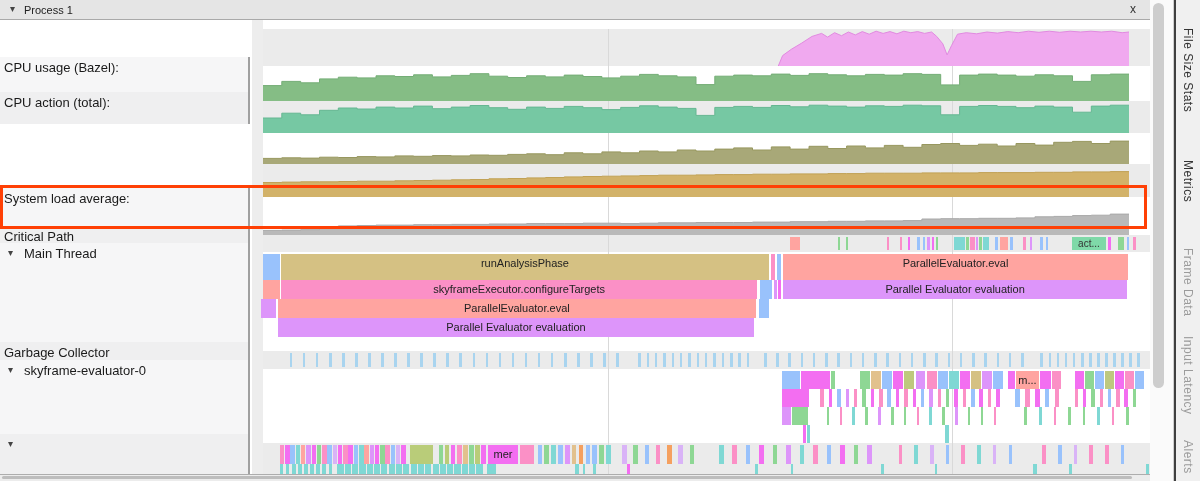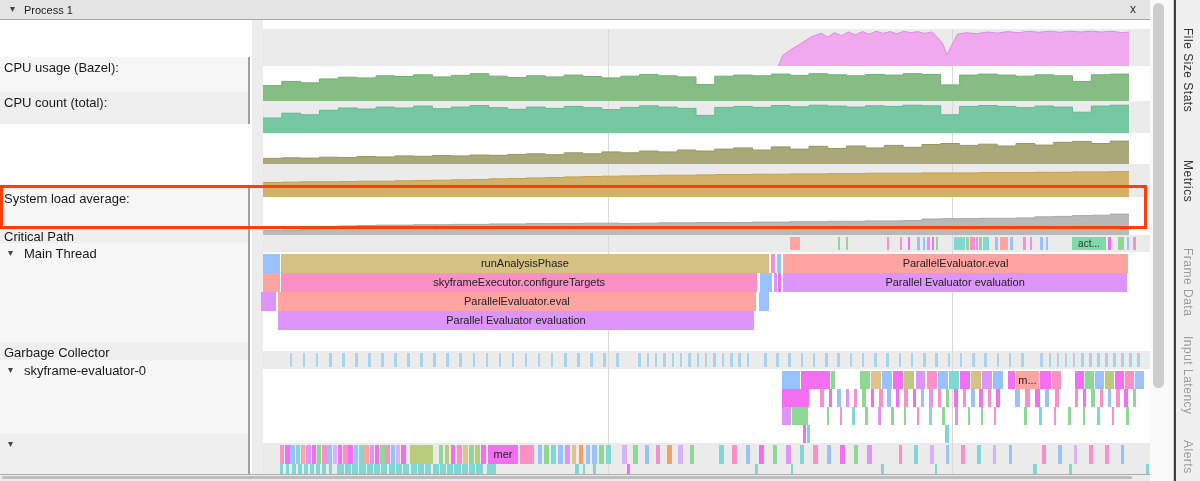--- a/index.html
+++ b/index.html
@@ -78,21 +78,21 @@
           <div class="gridline" style="left: 356px;"></div>
           <div class="gridline" style="left: 700px;"></div>
           <svg class="area" width="866" height="35" viewBox="0 0 866 35" preserveAspectRatio="none">
             <path d="M0 35 L0.0 19.6 L18.8 19.6 L18.8 15.4 L37.7 15.4 L37.7 16.8 L56.5 16.8 L56.5 12.9 L75.3 12.9 L75.3 11.2 L94.1 11.2 L94.1 11.9 L113.0 11.9 L113.0 9.8 L131.8 9.8 L131.8 10.5 L150.6 10.5 L150.6 8.8 L169.4 8.8 L169.4 10.9 L188.3 10.9 L188.3 9.4 L207.1 9.4 L207.1 7.7 L225.9 7.7 L225.9 10.2 L244.7 10.2 L244.7 11.5 L263.6 11.5 L263.6 9.8 L282.4 9.8 L282.4 10.9 L301.2 10.9 L301.2 9.1 L320.0 9.1 L320.0 10.5 L338.9 10.5 L338.9 11.9 L357.7 11.9 L357.7 10.2 L376.5 10.2 L376.5 8.4 L395.3 8.4 L395.3 9.8 L414.2 9.8 L414.2 10.9 L433.0 10.9 L433.0 18.6 L451.8 18.6 L451.8 10.2 L470.7 10.2 L470.7 9.1 L489.5 9.1 L489.5 9.8 L508.3 9.8 L508.3 8.1 L527.1 8.1 L527.1 9.4 L546.0 9.4 L546.0 7.7 L564.8 7.7 L564.8 8.8 L583.6 8.8 L583.6 9.8 L602.4 9.8 L602.4 8.4 L621.3 8.4 L621.3 9.1 L640.1 9.1 L640.1 7.7 L658.9 7.7 L658.9 8.4 L677.7 8.4 L677.7 18.9 L696.6 18.9 L696.6 9.1 L715.4 9.1 L715.4 8.1 L734.2 8.1 L734.2 9.1 L753.0 9.1 L753.0 10.2 L771.9 10.2 L771.9 8.8 L790.7 8.8 L790.7 9.8 L809.5 9.8 L809.5 15.4 L828.3 15.4 L828.3 8.8 L847.2 8.8 L847.2 8.1 L866.0 8.1 L866 35 Z" fill="#85bd85"></path>
             <path d="M0 19.6 L18.8 19.6 L18.8 15.4 L37.7 15.4 L37.7 16.8 L56.5 16.8 L56.5 12.9 L75.3 12.9 L75.3 11.2 L94.1 11.2 L94.1 11.9 L113.0 11.9 L113.0 9.8 L131.8 9.8 L131.8 10.5 L150.6 10.5 L150.6 8.8 L169.4 8.8 L169.4 10.9 L188.3 10.9 L188.3 9.4 L207.1 9.4 L207.1 7.7 L225.9 7.7 L225.9 10.2 L244.7 10.2 L244.7 11.5 L263.6 11.5 L263.6 9.8 L282.4 9.8 L282.4 10.9 L301.2 10.9 L301.2 9.1 L320.0 9.1 L320.0 10.5 L338.9 10.5 L338.9 11.9 L357.7 11.9 L357.7 10.2 L376.5 10.2 L376.5 8.4 L395.3 8.4 L395.3 9.8 L414.2 9.8 L414.2 10.9 L433.0 10.9 L433.0 18.6 L451.8 18.6 L451.8 10.2 L470.7 10.2 L470.7 9.1 L489.5 9.1 L489.5 9.8 L508.3 9.8 L508.3 8.1 L527.1 8.1 L527.1 9.4 L546.0 9.4 L546.0 7.7 L564.8 7.7 L564.8 8.8 L583.6 8.8 L583.6 9.8 L602.4 9.8 L602.4 8.4 L621.3 8.4 L621.3 9.1 L640.1 9.1 L640.1 7.7 L658.9 7.7 L658.9 8.4 L677.7 8.4 L677.7 18.9 L696.6 18.9 L696.6 9.1 L715.4 9.1 L715.4 8.1 L734.2 8.1 L734.2 9.1 L753.0 9.1 L753.0 10.2 L771.9 10.2 L771.9 8.8 L790.7 8.8 L790.7 9.8 L809.5 9.8 L809.5 15.4 L828.3 15.4 L828.3 8.8 L847.2 8.8 L847.2 8.1 L866.0 8.1" fill="none" stroke="#74ad76" stroke-width="1"></path>
           </svg>
         </div>
       </div>
       <div class="row shade-gray" style="height: 32px;">
         <div class="labelcell">
-          <span class="tracklabel">CPU count (total):</span>
+          <span class="tracklabel">CPU action (total):</span>
         </div>
         <div class="chartcell">
           <div class="gridline" style="left: 356px;"></div>
           <div class="gridline" style="left: 700px;"></div>
           <svg class="area" width="866" height="32" viewBox="0 0 866 32" preserveAspectRatio="none">
             <path d="M0 32 L0.0 17.0 L18.8 17.0 L18.8 12.2 L37.7 12.2 L37.7 13.8 L56.5 13.8 L56.5 9.3 L75.3 9.3 L75.3 7.0 L94.1 7.0 L94.1 8.0 L113.0 8.0 L113.0 6.1 L131.8 6.1 L131.8 7.0 L150.6 7.0 L150.6 5.1 L169.4 5.1 L169.4 7.7 L188.3 7.7 L188.3 6.1 L207.1 6.1 L207.1 4.5 L225.9 4.5 L225.9 6.7 L244.7 6.7 L244.7 8.3 L263.6 8.3 L263.6 6.1 L282.4 6.1 L282.4 7.4 L301.2 7.4 L301.2 5.4 L320.0 5.4 L320.0 6.7 L338.9 6.7 L338.9 8.6 L357.7 8.6 L357.7 6.4 L376.5 6.4 L376.5 4.8 L395.3 4.8 L395.3 6.1 L414.2 6.1 L414.2 7.4 L433.0 7.4 L433.0 14.4 L451.8 14.4 L451.8 6.4 L470.7 6.4 L470.7 5.4 L489.5 5.4 L489.5 6.4 L508.3 6.4 L508.3 4.5 L527.1 4.5 L527.1 5.8 L546.0 5.8 L546.0 4.2 L564.8 4.2 L564.8 5.1 L583.6 5.1 L583.6 6.1 L602.4 6.1 L602.4 4.8 L621.3 4.8 L621.3 5.4 L640.1 5.4 L640.1 4.2 L658.9 4.2 L658.9 4.8 L677.7 4.8 L677.7 13.8 L696.6 13.8 L696.6 5.4 L715.4 5.4 L715.4 4.5 L734.2 4.5 L734.2 5.4 L753.0 5.4 L753.0 6.7 L771.9 6.7 L771.9 5.1 L790.7 5.1 L790.7 6.1 L809.5 6.1 L809.5 11.2 L828.3 11.2 L828.3 5.1 L847.2 5.1 L847.2 4.2 L866.0 4.2 L866 32 Z" fill="#76c8a3"></path>
             <path d="M0 17.0 L18.8 17.0 L18.8 12.2 L37.7 12.2 L37.7 13.8 L56.5 13.8 L56.5 9.3 L75.3 9.3 L75.3 7.0 L94.1 7.0 L94.1 8.0 L113.0 8.0 L113.0 6.1 L131.8 6.1 L131.8 7.0 L150.6 7.0 L150.6 5.1 L169.4 5.1 L169.4 7.7 L188.3 7.7 L188.3 6.1 L207.1 6.1 L207.1 4.5 L225.9 4.5 L225.9 6.7 L244.7 6.7 L244.7 8.3 L263.6 8.3 L263.6 6.1 L282.4 6.1 L282.4 7.4 L301.2 7.4 L301.2 5.4 L320.0 5.4 L320.0 6.7 L338.9 6.7 L338.9 8.6 L357.7 8.6 L357.7 6.4 L376.5 6.4 L376.5 4.8 L395.3 4.8 L395.3 6.1 L414.2 6.1 L414.2 7.4 L433.0 7.4 L433.0 14.4 L451.8 14.4 L451.8 6.4 L470.7 6.4 L470.7 5.4 L489.5 5.4 L489.5 6.4 L508.3 6.4 L508.3 4.5 L527.1 4.5 L527.1 5.8 L546.0 5.8 L546.0 4.2 L564.8 4.2 L564.8 5.1 L583.6 5.1 L583.6 6.1 L602.4 6.1 L602.4 4.8 L621.3 4.8 L621.3 5.4 L640.1 5.4 L640.1 4.2 L658.9 4.2 L658.9 4.8 L677.7 4.8 L677.7 13.8 L696.6 13.8 L696.6 5.4 L715.4 5.4 L715.4 4.5 L734.2 4.5 L734.2 5.4 L753.0 5.4 L753.0 6.7 L771.9 6.7 L771.9 5.1 L790.7 5.1 L790.7 6.1 L809.5 6.1 L809.5 11.2 L828.3 11.2 L828.3 5.1 L847.2 5.1 L847.2 4.2 L866.0 4.2" fill="none" stroke="#65b792" stroke-width="1"></path>
           </svg>
         </div>
       </div>
@@ -170,21 +170,21 @@
         </div>
       </div>
       <div class="row shade-white" style="height: 99px;">
         <div class="labelcell">
           <span class="rowtri">▾</span>
           <span class="tracklabel indent">Main Thread</span>
         </div>
         <div class="chartcell" style="padding-top: 2px;">
           <div class="gridline" style="left: 356px;"></div>
           <div class="gridline" style="left: 700px;"></div>
-          <div class="subrow" style="height: 19px;">
+          <div class="subrow" style="height: 26px;">
             <div class="bar" style="left: 10.8px; width: 17.1px; background: rgb(153, 194, 252); line-height: 19px;"></div>
             <div class="bar" style="left: 28.7px; width: 488.5px; background: rgb(213, 193, 131); line-height: 19px;">
               <span>runAnalysisPhase</span>
             </div>
             <div class="bar" style="left: 519px; width: 3.6px; background: rgb(251, 144, 198); line-height: 19px;"></div>
             <div class="bar" style="left: 525.3px; width: 3.6px; background: rgb(153, 194, 252); line-height: 19px;"></div>
             <div class="bar" style="left: 530.7px; width: 345.7px; background: rgb(255, 164, 160); line-height: 19px;">
               <span>ParallelEvaluator.eval</span>
             </div>
           </div>

